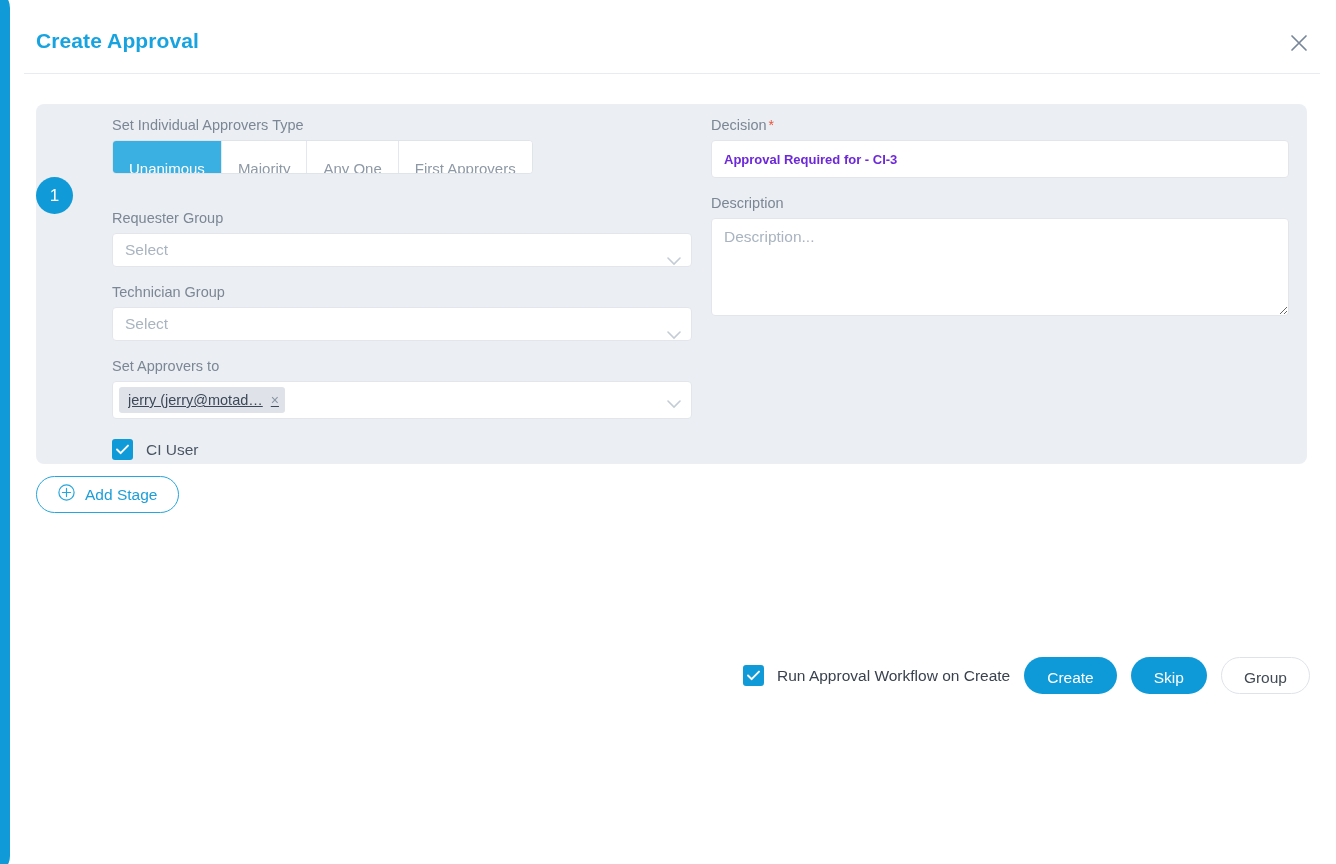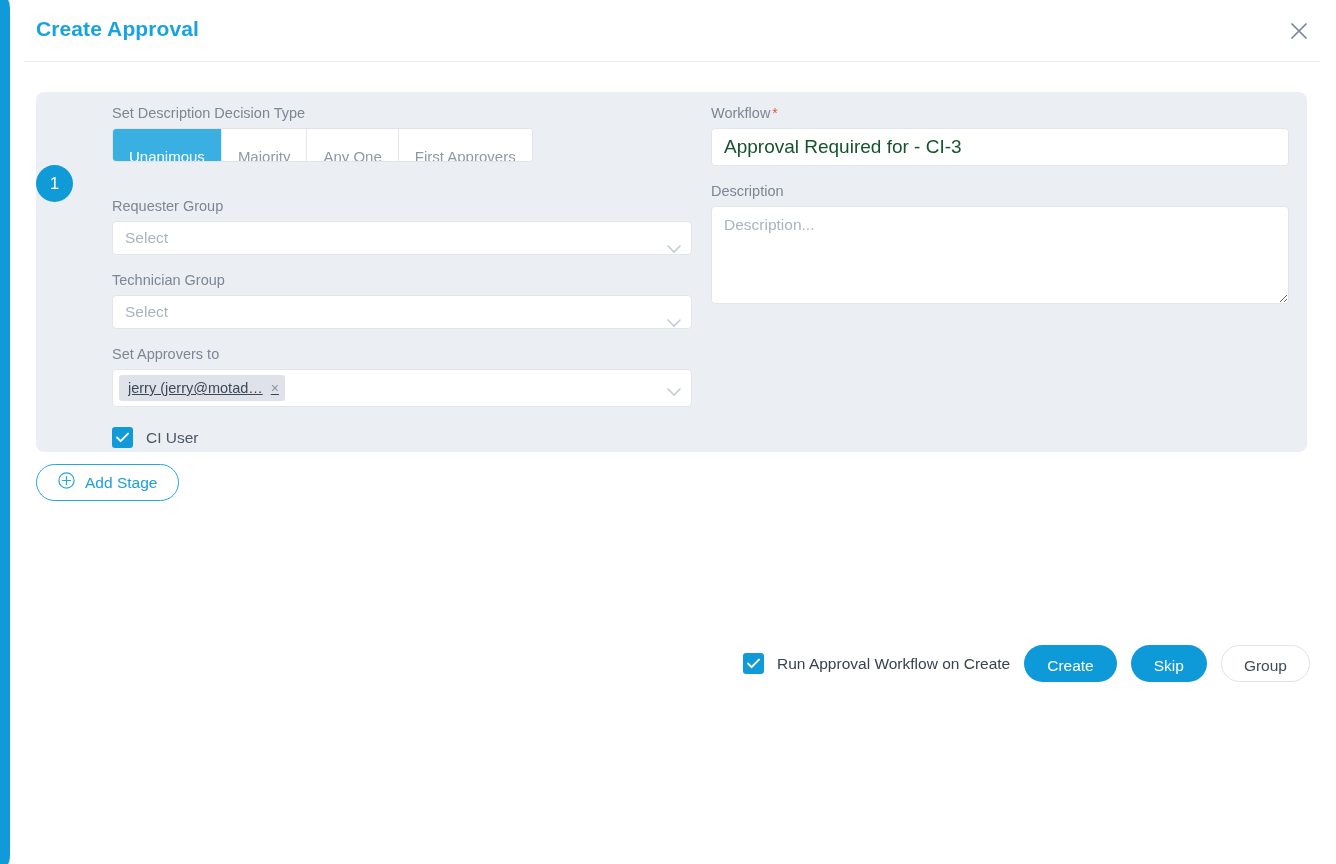--- a/index.html
+++ b/index.html
@@ -26,21 +26,21 @@
     width: 30px; height: 892px;
     background: #ffffff;
     border-top-left-radius: 26px;
     border-bottom-left-radius: 26px;
     z-index: 2;
   }
 
   
   #modal {
     position: absolute;
-    left: 10px; top: 4px;
+    left: 10px; top: 16px;
     width: 1326px; height: 694px;
     background: #ffffff;
     z-index: 3;
   }
 
   
   #modal-header {
     position: relative;
     height: 58px;
     border-bottom: 1px solid #e8ebef;
@@ -139,21 +139,21 @@
     line-height: 32px;
     font-family: inherit;
   }
   .select-box { cursor: pointer; color: #a9b4c0; }
   .select-box .chev {
     position: absolute;
     right: 10px; top: 11px;
   }
   .text-input::placeholder { color: #a9b4c0; }
 
-  #subject-input { height: 38px; line-height: 36px; font-size: 19px; color: #14532d; }
+  #subject-input { height: 38px; line-height: 36px; font-size: 13px; color: #6d28d9; font-weight: bold; }
 
   #description-textarea {
     width: 100%; height: 98px;
     background: #fff;
     border: 1px solid #e2e6ec;
     border-radius: 4px;
     padding: 9px 12px;
     font-size: 15.5px;
     color: #3c4858;
     font-family: inherit;
@@ -262,21 +262,21 @@
     </button>
   </div>
 
   <div id="stage-badge">1</div>
 
   <div id="stage-panel">
 
     <div class="col-left">
 
       <div class="field-block">
-        <span class="field-label">Set Description Decision Type</span>
+        <span class="field-label">Set Individual Approvers Type</span>
         <div id="decision-type-group">
           <button class="seg-btn active">Unanimous</button>
           <button class="seg-btn">Majority</button>
           <button class="seg-btn">Any One</button>
           <button class="seg-btn">First Approvers</button>
         </div>
       </div>
 
       <div class="field-block">
         <span class="field-label">Requester Group</span>
@@ -324,21 +324,21 @@
           </svg>
         </span>
         <span class="cb-label">CI User</span>
       </div>
 
     </div>
 
     <div class="col-right">
 
       <div class="field-block">
-        <span class="field-label"><span>Workflow</span><span class="req-star">*</span></span>
+        <span class="field-label"><span>Decision</span><span class="req-star">*</span></span>
         <input id="subject-input" class="text-input" type="text" value="Approval Required for - CI-3" style="">
       </div>
 
       <div class="field-block">
         <span class="field-label">Description</span>
         <textarea id="description-textarea" placeholder="Description..." style=""></textarea>
       </div>
 
     </div>
   </div>

